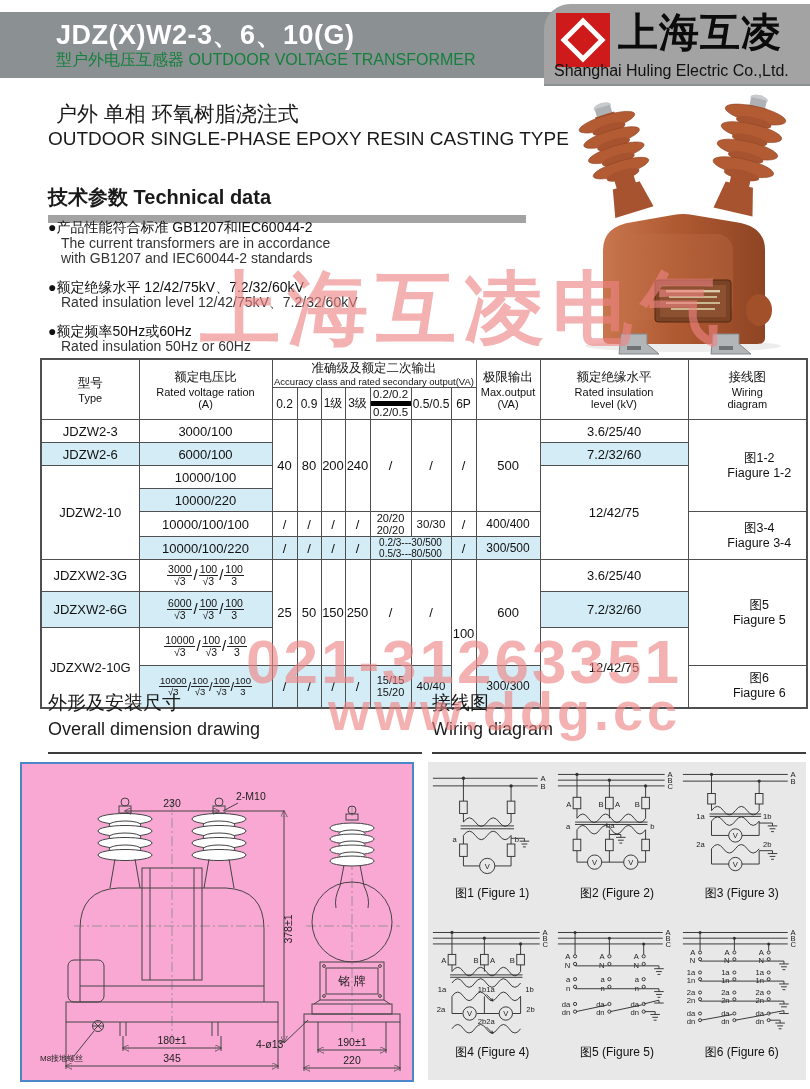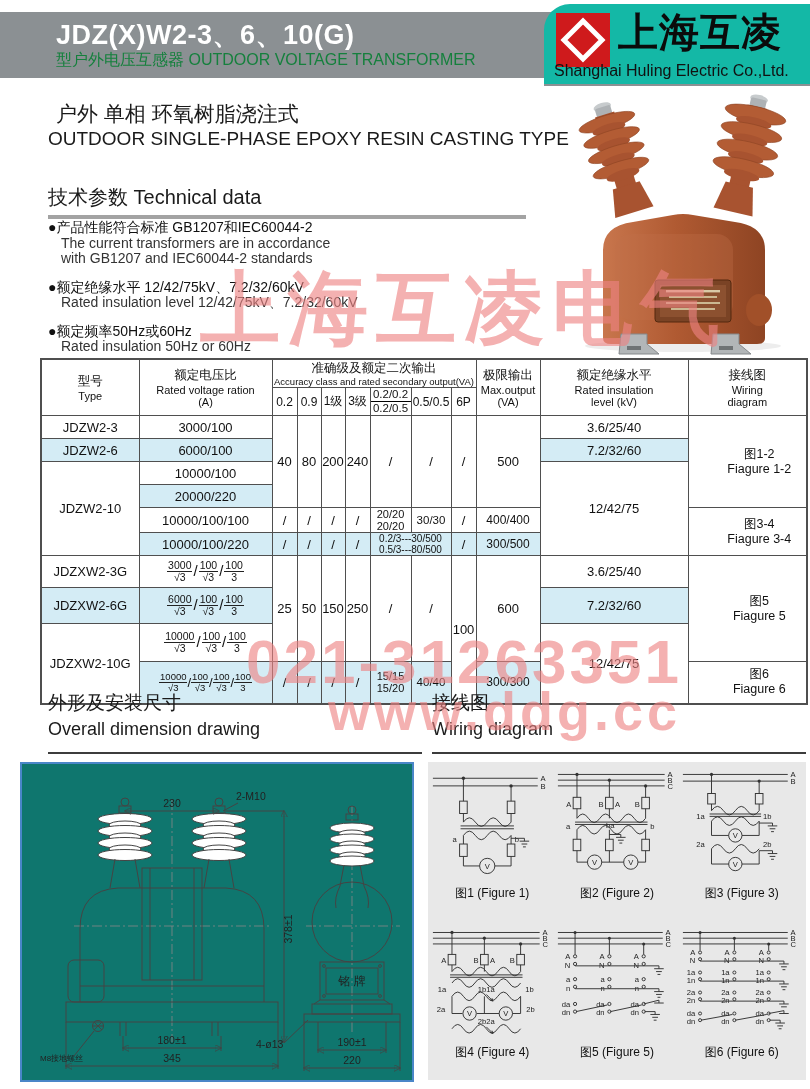--- a/index.html
+++ b/index.html
@@ -3,29 +3,29 @@
 <meta charset="utf-8">
 <style>
   html,body{margin:0;padding:0;background:#fff;}
   body{font-family:"Liberation Sans","DejaVu Sans",sans-serif;color:#1a1a1a;}
   #page{position:relative;width:810px;height:1089px;background:#fff;overflow:hidden;}
 
   
   .band{position:absolute;left:0;top:12px;width:810px;height:66px;background:#8b9093;}
   .title1{position:absolute;left:56px;top:17px;font-size:27px;font-weight:bold;color:#fff;letter-spacing:.5px;}
   .title2{position:absolute;left:56px;top:50px;font-size:16px;color:#15803d;}
-  .logo-panel{position:absolute;left:544px;top:4px;width:266px;height:80px;background:#14b8a6;border-radius:26px 0 0 0;border-bottom:2px solid #8b9093;text-align:right;}
+  .logo-panel{position:absolute;left:544px;top:4px;width:266px;height:80px;background:#a3a3a3;border-radius:26px 0 0 0;border-bottom:2px solid #8b9093;text-align:right;}
   .logo-mark{position:absolute;left:12px;top:9px;width:54px;height:54px;}
   .brand-cn{position:absolute;left:74px;top:8px;font-size:40px;font-weight:bold;color:#0b0b0b;letter-spacing:1px;line-height:1;}
   .brand-en{position:absolute;left:10px;top:58px;font-size:16px;color:#111;white-space:nowrap;}
 
   
   .intro-cn{position:absolute;left:48px;top:100px;font-size:21px;font-weight:500;margin-left:8px;}
   .intro-en{position:absolute;left:48px;top:128px;font-size:19px;}
-  .tech-h{position:absolute;left:48px;top:184px;width:478px;font-size:20px;font-weight:400;padding-bottom:4px;border-bottom:4px solid #a3a3a3;}
+  .tech-h{position:absolute;left:48px;top:184px;width:478px;font-size:20px;font-weight:700;padding-bottom:4px;border-bottom:8px solid #a3a3a3;}
   .bullets{position:absolute;left:48px;top:220px;width:440px;font-size:14px;line-height:15.5px;}
   .bullet{margin-bottom:13px;}
   .bullet .cn{color:#111;}
   .bullet .en{color:#333;padding-left:13px;}
 
   
   .photo{position:absolute;left:563px;top:94px;width:242px;height:264px;z-index:1;}
 
   
   .wm{position:absolute;z-index:6;font-weight:bold;color:#ee8383;opacity:.62;pointer-events:none;white-space:nowrap;}
@@ -35,42 +35,42 @@
 
   
   .dtable{position:absolute;left:40px;top:358px;z-index:2;}
   table{border-collapse:collapse;table-layout:fixed;width:766px;background:#fff;}
   td{border:1px solid #4f4f4f;text-align:center;vertical-align:middle;padding:0;font-size:13px;color:#111;overflow:hidden;}
   table{border:2px solid #4f4f4f;}
   td.s{background:#d4ecf5;}
   .hcn{font-size:12.5px;}
   .hen2{font-size:11px;line-height:12px;}
   .acc-en{font-size:9.5px;line-height:10px;}
-  .splitT{border-bottom:1px solid #000000;font-size:11.5px;line-height:13px;}
+  .splitT{border-bottom:5px solid #000000;font-size:11.5px;line-height:13px;}
   .splitB{font-size:11.5px;line-height:13px;}
   tr.h26{height:26px}tr.h27{height:27px}tr.h23{height:23px}
   tr.h32{height:32px}tr.h36{height:36px}tr.h38{height:38px}tr.h42{height:42px}
   .two{white-space:pre-line;font-size:11px;line-height:12px;}
   .twoS{white-space:pre-line;font-size:10px;line-height:11px;}
   .frac{display:inline-flex;flex-direction:column;vertical-align:middle;line-height:1.06;font-size:10.5px;text-align:center;}
   .frac .fn{border-bottom:1px solid #222;padding:0 1px;}
   .fsl{font-size:15px;margin:0 1px;position:relative;top:1px;}
   .fr4 .frac{font-size:9.5px;}
   .fr4 .fsl{font-size:13px;margin:0;}
   .wdcell div{line-height:15px;font-size:12.5px;padding-left:24px;}
 
   
   .sech{position:absolute;top:690px;z-index:2;padding-bottom:12px;border-bottom:2px solid #3c3c3c;}
   .sech .cn{font-size:19px;}
   .sech .en{font-size:18px;margin-top:3px;}
   .sechL{left:48px;width:374px;}
   .sechR{left:432px;width:374px;}
 
   
-  .dimpanel{position:absolute;left:20px;top:762px;width:394px;height:320px;border:2px solid #4a86c8;background:#0f766e;z-index:2;box-sizing:border-box;}
+  .dimpanel{position:absolute;left:20px;top:762px;width:394px;height:320px;border:2px solid #4a86c8;background:#f9a8d4;z-index:2;box-sizing:border-box;}
   .wirpanel{position:absolute;left:428px;top:762px;width:378px;height:318px;background:#e8e8e8;z-index:2;box-sizing:border-box;padding:6px 2px 0 2px;display:grid;grid-template-columns:1fr 1fr 1fr;grid-auto-rows:155px;row-gap:4px;}
   .wcell{text-align:center;}
   .wcap{font-size:12px;color:#111;margin-top:1px;}
 
   
   .dim line,.dim path,.dim rect,.dim circle,.dim ellipse{stroke:#444;stroke-width:1;fill:none;}
   .dim ellipse{fill:#fff;}
   .dim text{stroke:none;fill:#222;font-size:10.5px;font-family:inherit;}
   .dim .sm{font-size:8px;}
   .dim .cl{stroke-dasharray:10 3 2 3;stroke-width:.8;stroke:#888;}
@@ -255,21 +255,21 @@
       <td class="s">JDZW2-6</td>
       <td class="s">6000/100</td>
       <td class="s">7.2/32/60</td>
     </tr>
     <tr class="h23">
       <td rowspan="4">JDZW2-10</td>
       <td>10000/100</td>
       <td rowspan="4">12/42/75</td>
     </tr>
     <tr class="h23">
-      <td class="s">20000/220</td>
+      <td class="s">10000/220</td>
     </tr>
     <tr class="h23">
       <td>10000/100/100</td>
       <td>/</td>
       <td>/</td>
       <td>/</td>
       <td>/</td>
       <td class="two">20/20
 20/20</td>
       <td style="font-size:11.5px">30/30</td>

